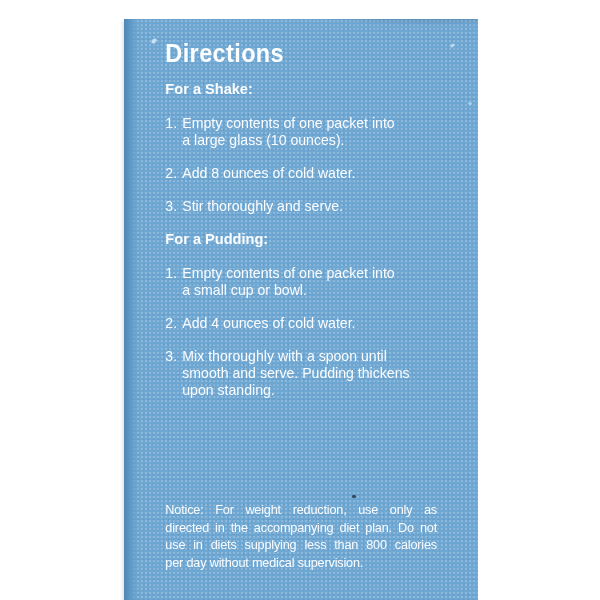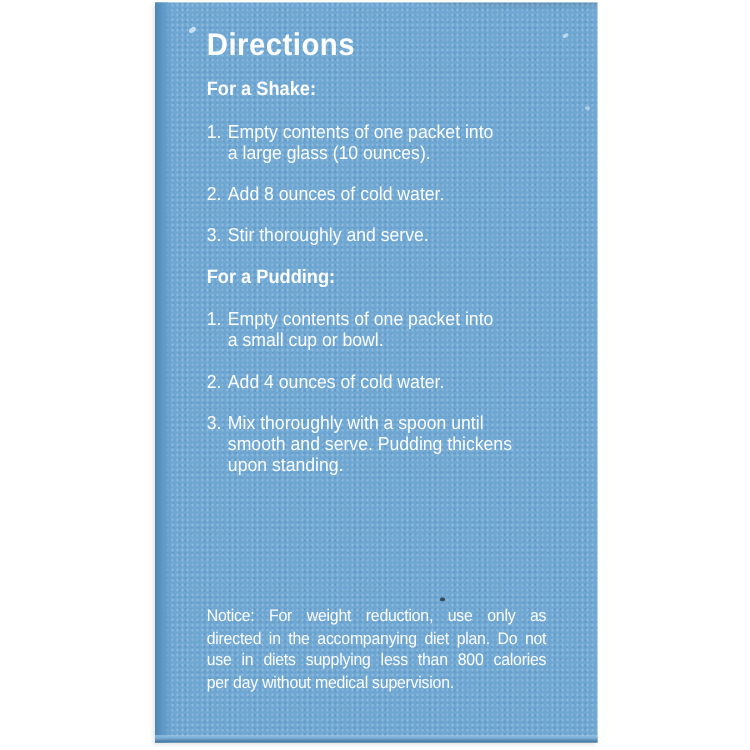--- a/index.html
+++ b/index.html
@@ -9,20 +9,21 @@
     height: 600px;
     background: #ffffff;
     font-family: "Liberation Sans", sans-serif;
     overflow: hidden;
   }
   .stage {
     position: relative;
     width: 600px;
     height: 514px;
     background: #ffffff;
+    margin-top: 17px;
   }
   
   .panel {
     position: absolute;
     left: 124px;
     top: 2px;
     width: 354px;
     height: 592px;
     background-color: #6FA7D3;
     background-image:

